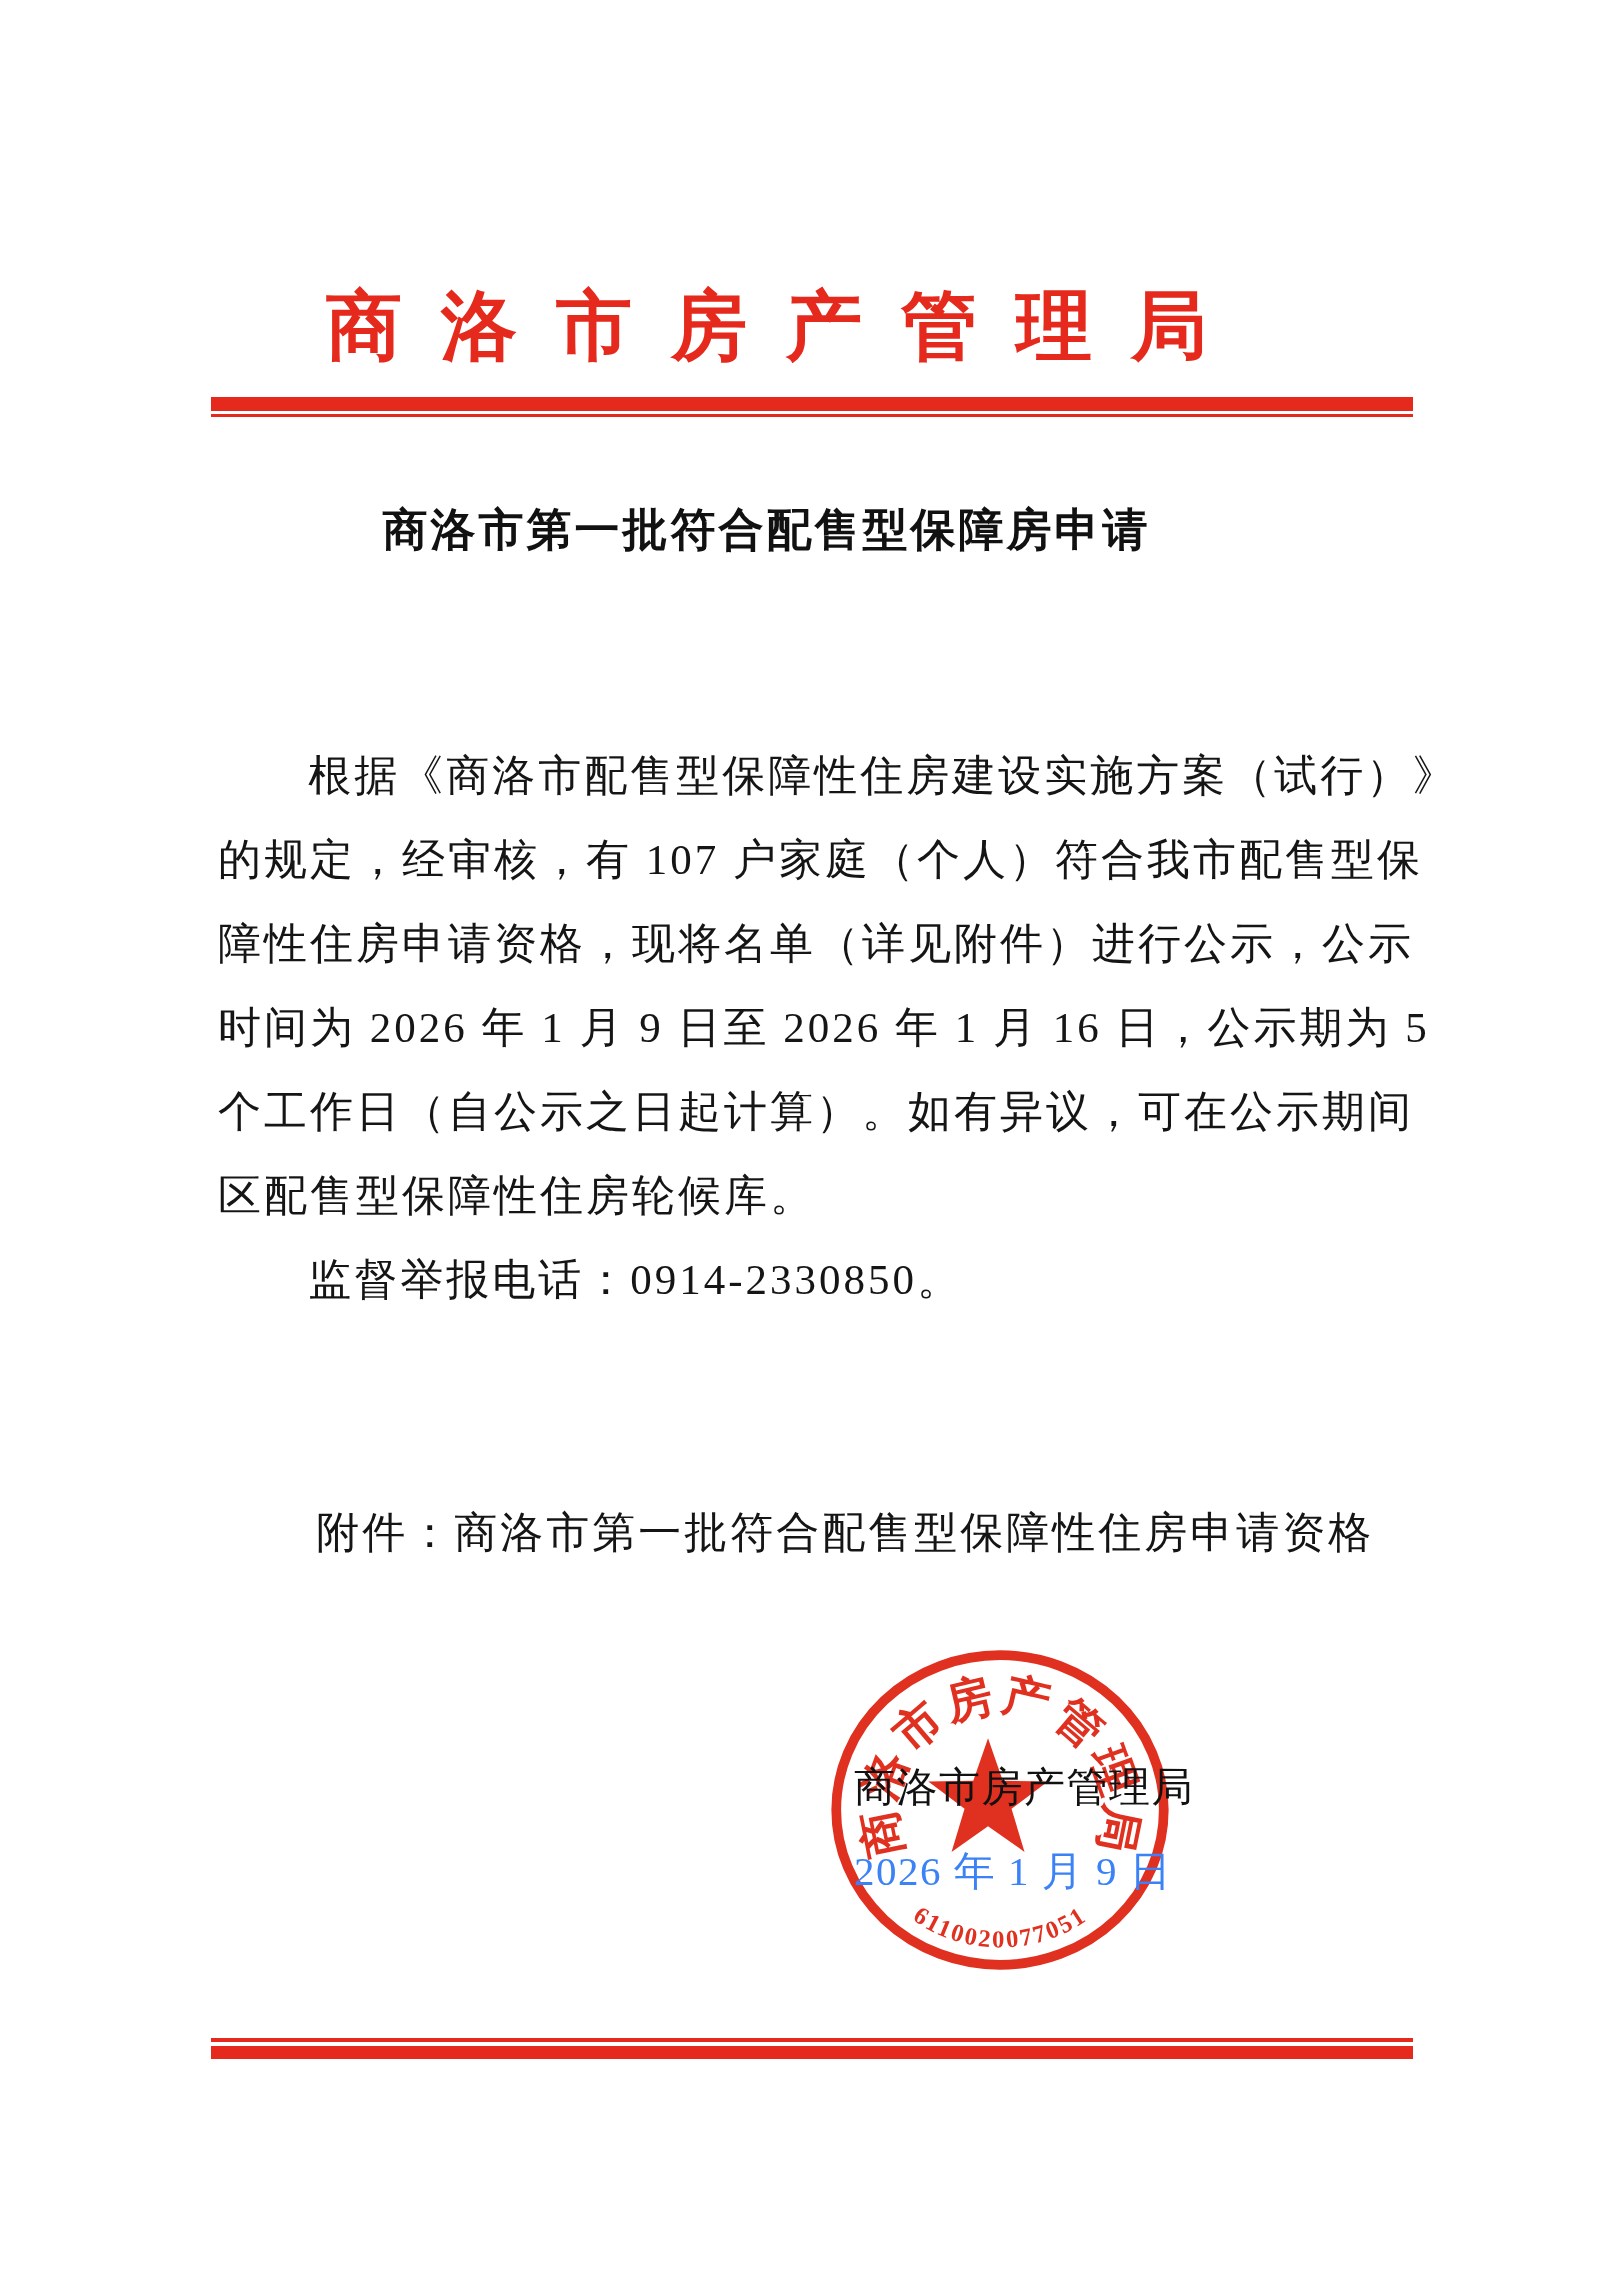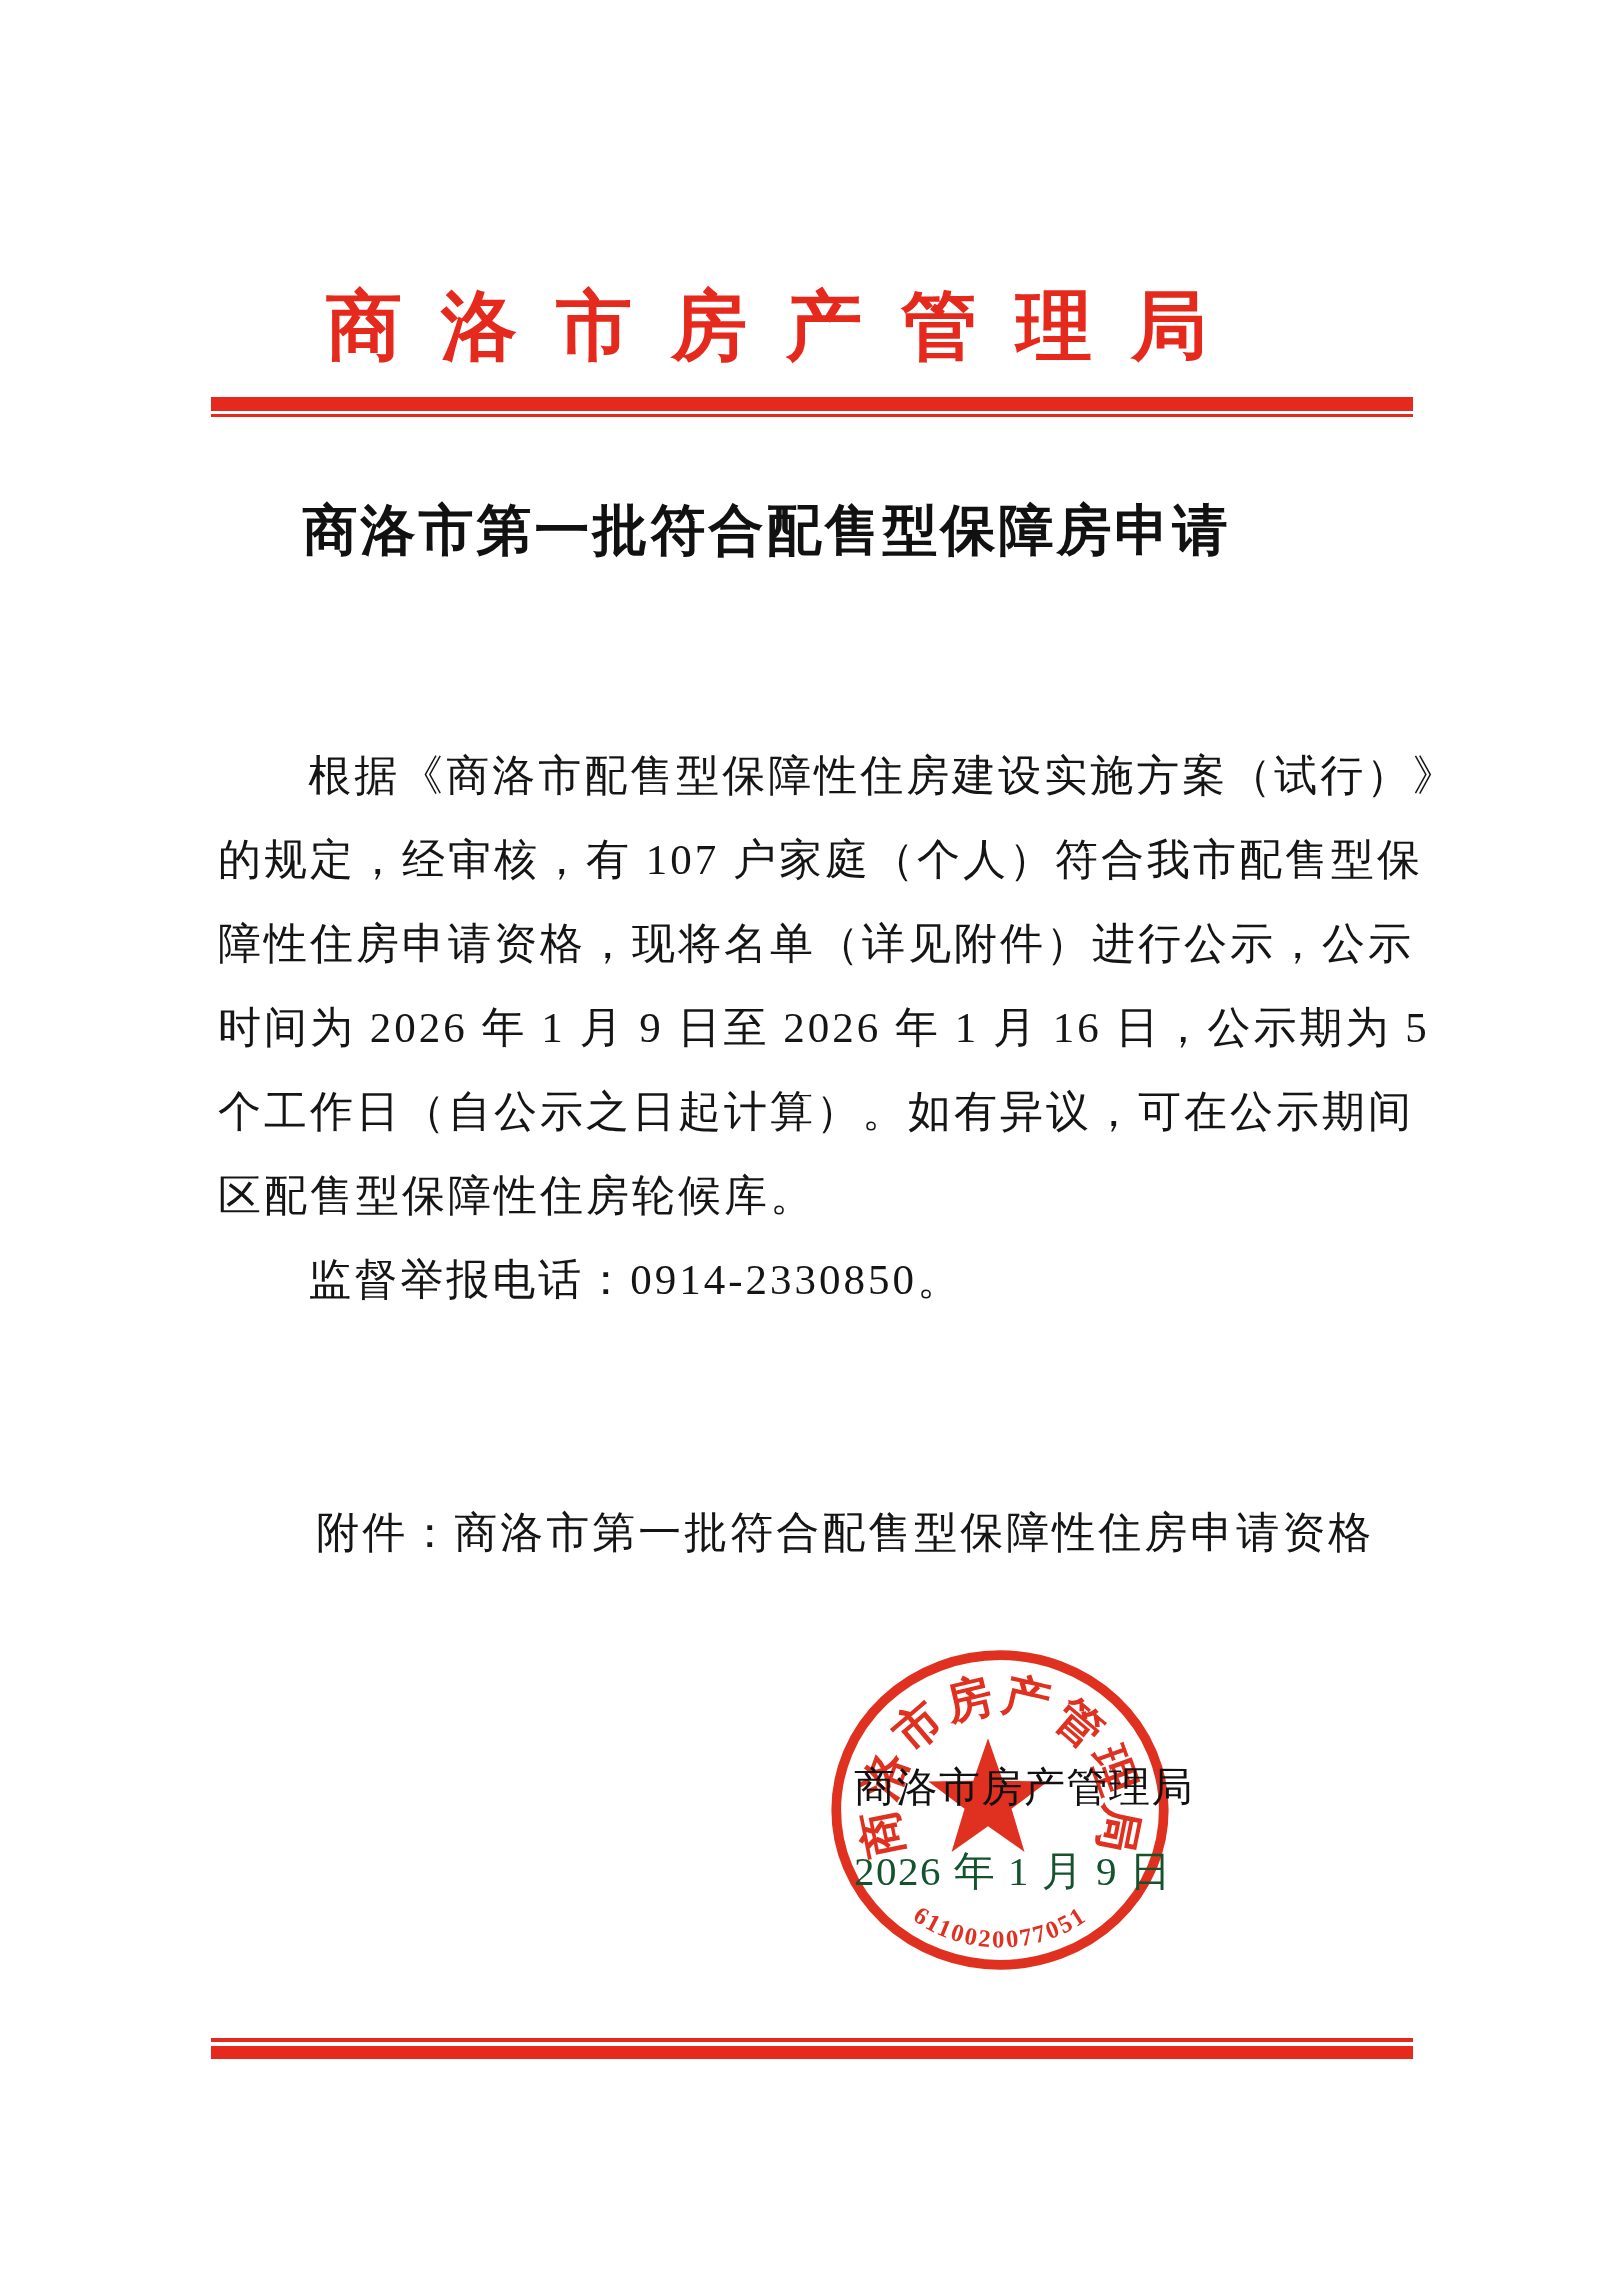--- a/index.html
+++ b/index.html
@@ -45,21 +45,21 @@
 
   
   .doc-title {
     position: absolute;
     top: 482px;
     left: 0;
     width: 100%;
     text-align: center;
     font-family: "Liberation Sans", "DejaVu Sans", sans-serif;
     font-weight: bold;
-    font-size: 55px;
+    font-size: 45px;
     line-height: 96px;
     letter-spacing: 3px;
     color: #111111;
     white-space: nowrap;
   }
 
   
   .body-text {
     position: absolute;
     top: 734px;
@@ -114,21 +114,21 @@
     color: #111111;
     white-space: nowrap;
   }
   .sig-date {
     position: absolute;
     top: 1849px;
     left: 854px;
     font-size: 41px;
     line-height: 45px;
     letter-spacing: 1.5px;
-    color: #14532d;
+    color: #3b82f6;
     white-space: nowrap;
   }
 
   
   .bottom-rule {
     position: absolute;
     top: 2038px;
     left: 211px;
     width: 1202px;
   }

